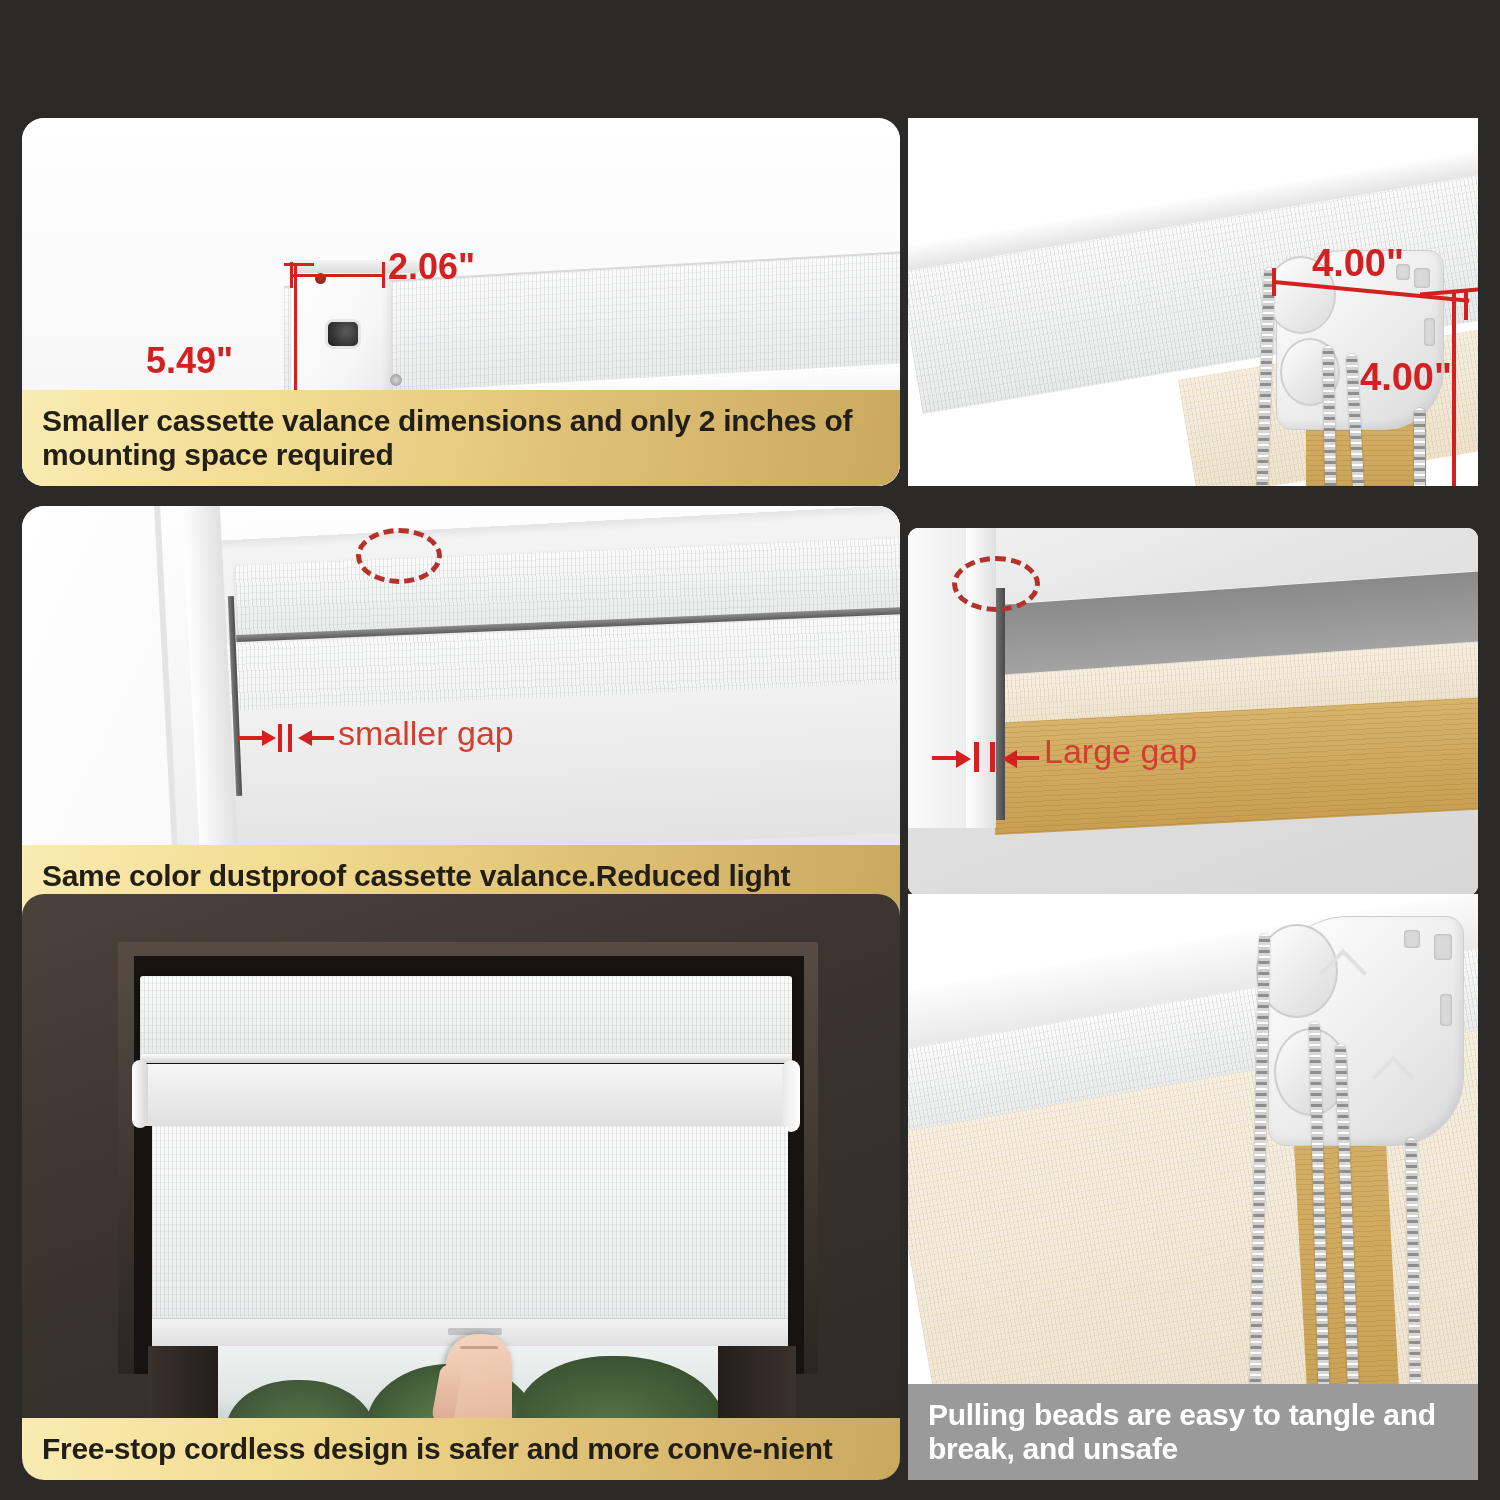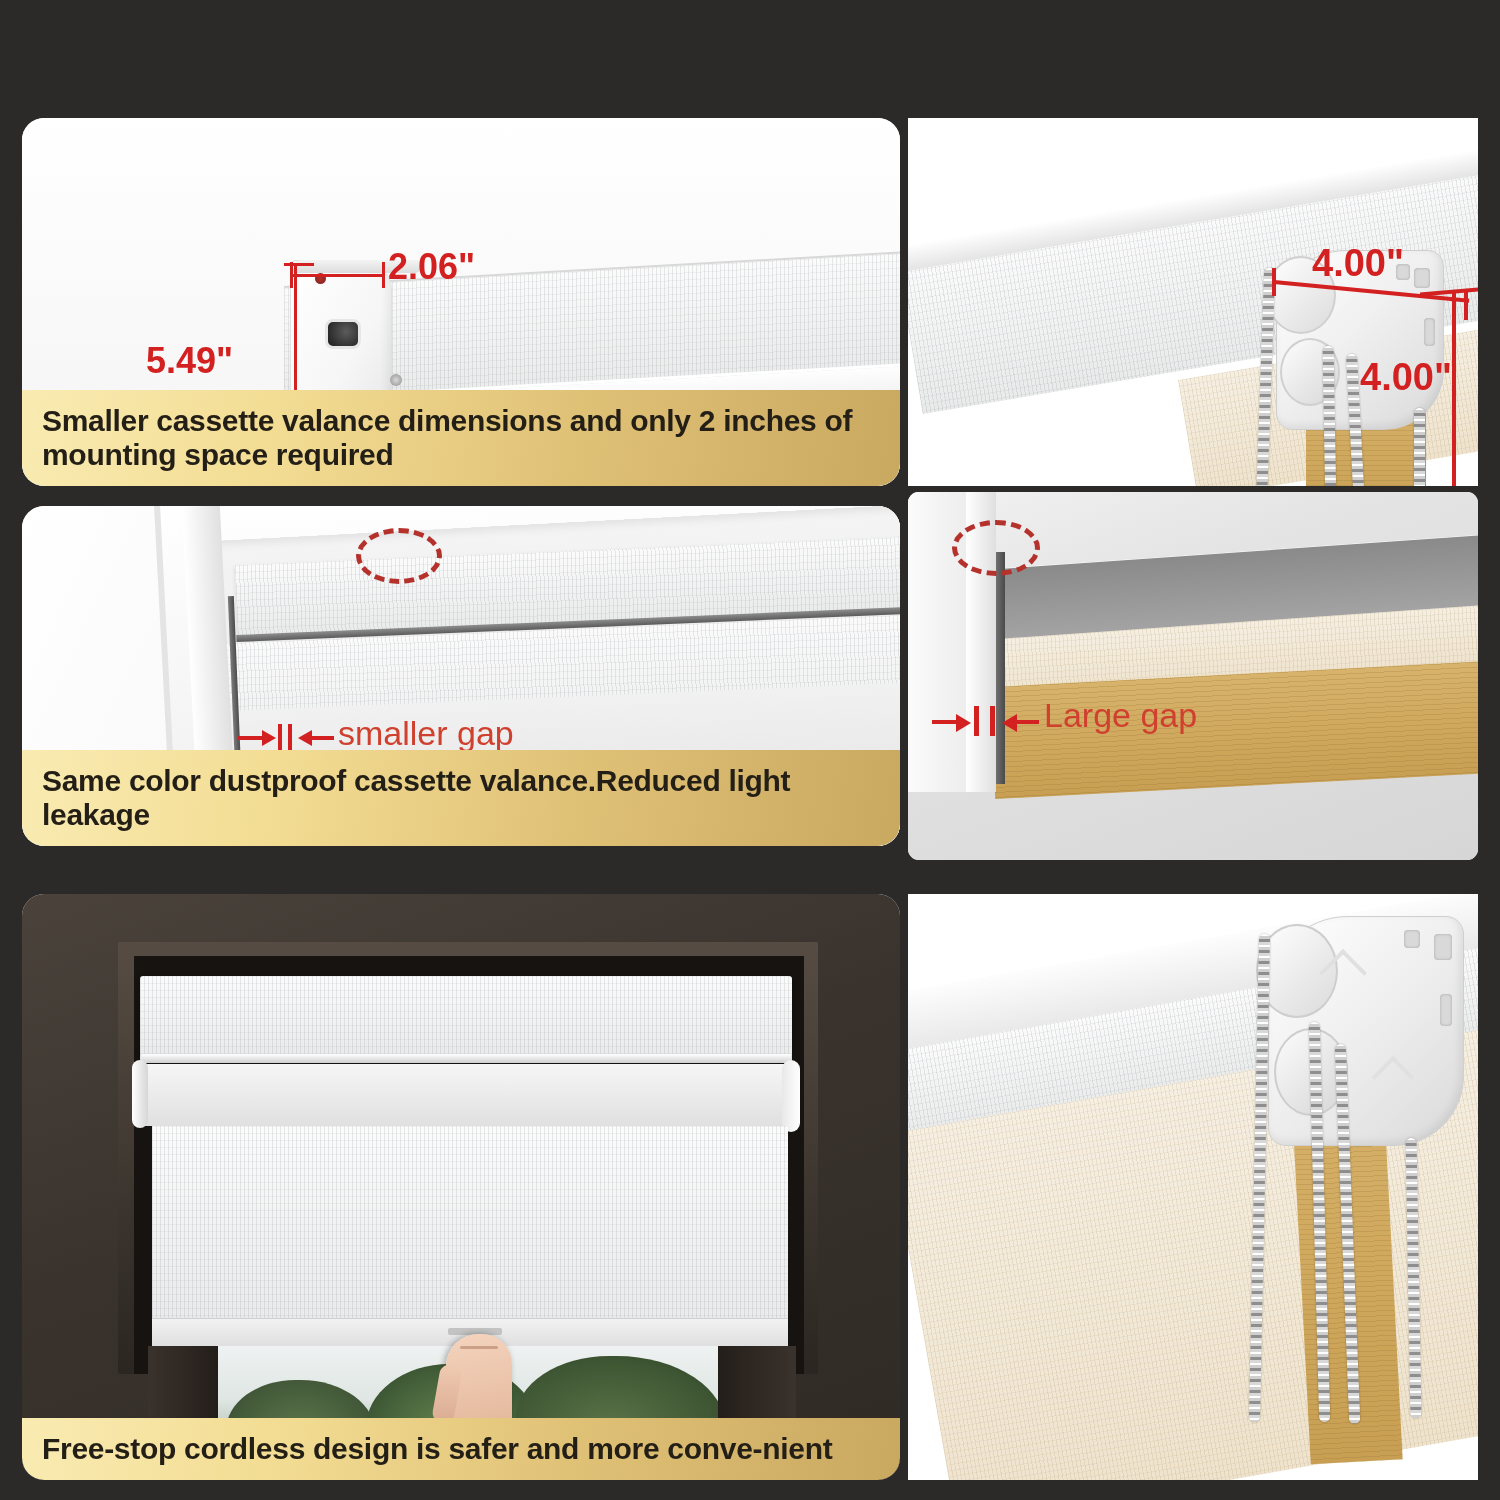--- a/index.html
+++ b/index.html
@@ -163,21 +163,21 @@
       <div class="dimline" style="left:556px;top:172px;width:4px;height:30px;"></div>
       <div class="dimtext" style="left:404px;top:124px;font-size:38px;">4.00"</div>
 
       <div class="dimline" style="left:544px;top:172px;width:4px;height:230px;"></div>
       <div class="dimline" style="left:512px;top:172px;width:60px;height:4px;transform:rotate(-5deg);"></div>
       <div class="dimtext" style="left:452px;top:238px;font-size:38px;">4.00"</div>
     </div>
 
   </div>
 
-  <div class="panel left" style="left:22px; top:506px; width:878px; height:340px;">
+  <div class="panel left" style="left:22px; top:506px; width:878px; height:435px;">
     <div class="photo" style="background:linear-gradient(115deg,#ffffff 0%,#f7f7f7 40%,#eeeeee 100%);">
 
       <div style="position:absolute;left:142px;top:-30px;width:780px;height:420px;
                   background:linear-gradient(180deg,#ffffff,#ececec);
                   transform:rotate(-3deg);border-left:6px solid #e4e4e4;"></div>
       <div style="position:absolute;left:196px;top:16px;width:726px;height:360px;
                   background:linear-gradient(180deg,#f4f4f4,#e6e6e6);
                   transform:rotate(-3deg);box-shadow:inset 3px 4px 8px rgba(0,0,0,.08);"></div>
 
       <div class="fabric-white" style="position:absolute;left:214px;top:44px;width:720px;height:74px;
@@ -204,21 +204,21 @@
       <div class="dimline" style="left:266px;top:218px;width:4px;height:28px;"></div>
       <div style="position:absolute;left:276px;top:224px;width:0;height:0;
                   border-right:14px solid #d32020;border-top:8px solid transparent;border-bottom:8px solid transparent;"></div>
       <div class="dimline" style="left:290px;top:230px;width:22px;height:4px;"></div>
       <div class="redlabel" style="left:316px;top:208px;font-size:34px;">smaller gap</div>
     </div>
 
     <div class="caption gold">Same color dustproof cassette valance.Reduced light leakage</div>
   </div>
 
-  <div class="panel right" style="left:908px; top:492px; width:570px; height:368px;border-radius:11px;">
+  <div class="panel right" style="left:908px; top:528px; width:570px; height:368px;border-radius:11px;">
     <div class="photo" style="background:linear-gradient(160deg,#f2f2f2 0%,#e4e4e4 30%,#d6d6d6 100%);">
 
       <div style="position:absolute;left:0;top:0;width:88px;height:300px;
                   background:linear-gradient(90deg,#fbfbfb,#e6e6e6);"></div>
       <div style="position:absolute;left:78px;top:60px;width:500px;height:58px;
                   background:linear-gradient(180deg,#fdfdfd,#dcdcdc);transform:rotate(-4deg);
                   border-radius:4px;"></div>
       <div style="position:absolute;left:92px;top:60px;width:486px;height:78px;
                   background:linear-gradient(180deg,#8a8a8a,#a6a6a6);transform:rotate(-4deg);"></div>
       <div class="fabric-cream" style="position:absolute;left:84px;top:130px;width:500px;height:60px;
@@ -328,15 +328,16 @@
                   border-left:4px solid #e0e0e0;border-top:4px solid #e0e0e0;transform:rotate(45deg);"></div>
       <div style="position:absolute;left:470px;top:168px;width:30px;height:30px;
                   border-left:4px solid #e0e0e0;border-top:4px solid #e0e0e0;transform:rotate(45deg);"></div>
 
       <div class="bead-chain" style="left:346px;top:40px;height:488px;transform:rotate(1.2deg);"></div>
       <div class="bead-chain" style="left:406px;top:128px;height:400px;transform:rotate(-1.5deg);"></div>
       <div class="bead-chain" style="left:434px;top:150px;height:380px;transform:rotate(-2.2deg);"></div>
       <div class="bead-chain" style="left:500px;top:244px;height:280px;transform:rotate(-1deg);"></div>
     </div>
 
+    <div class="caption gray">Pulling beads are easy to tangle and break, and unsafe</div>
   </div>
 
 </div>
 
 </body></html>

